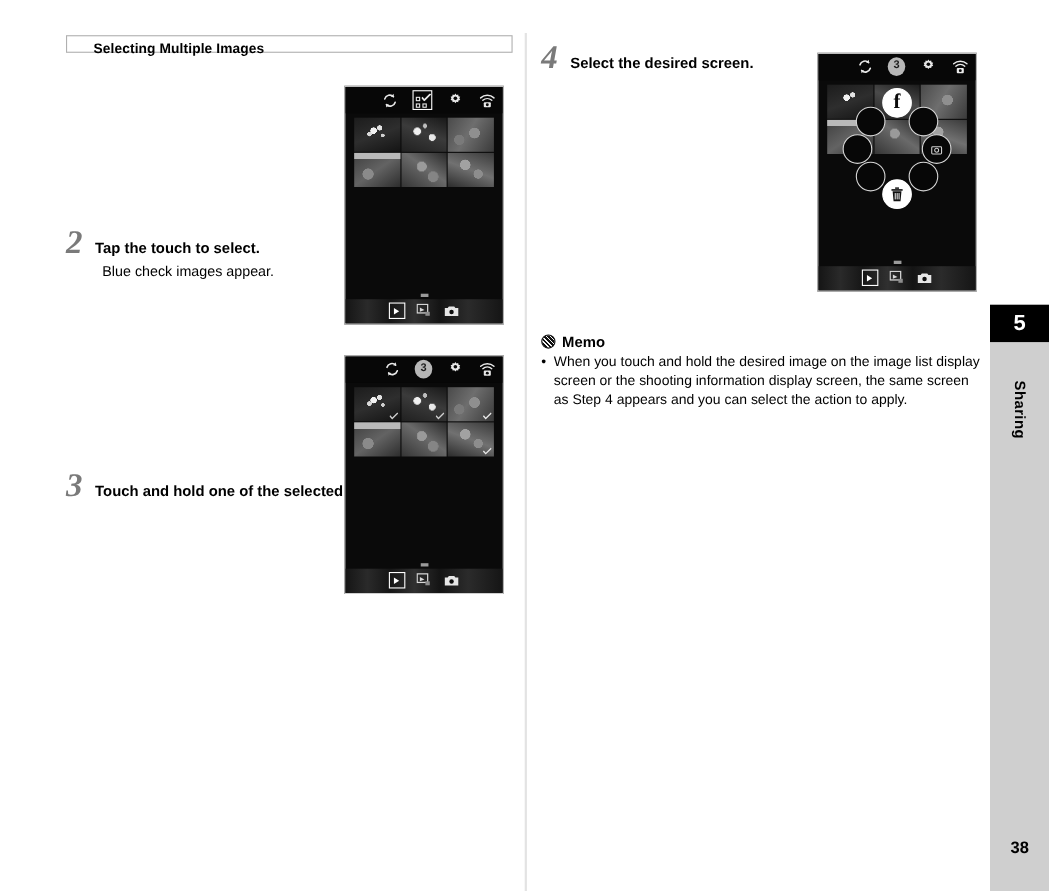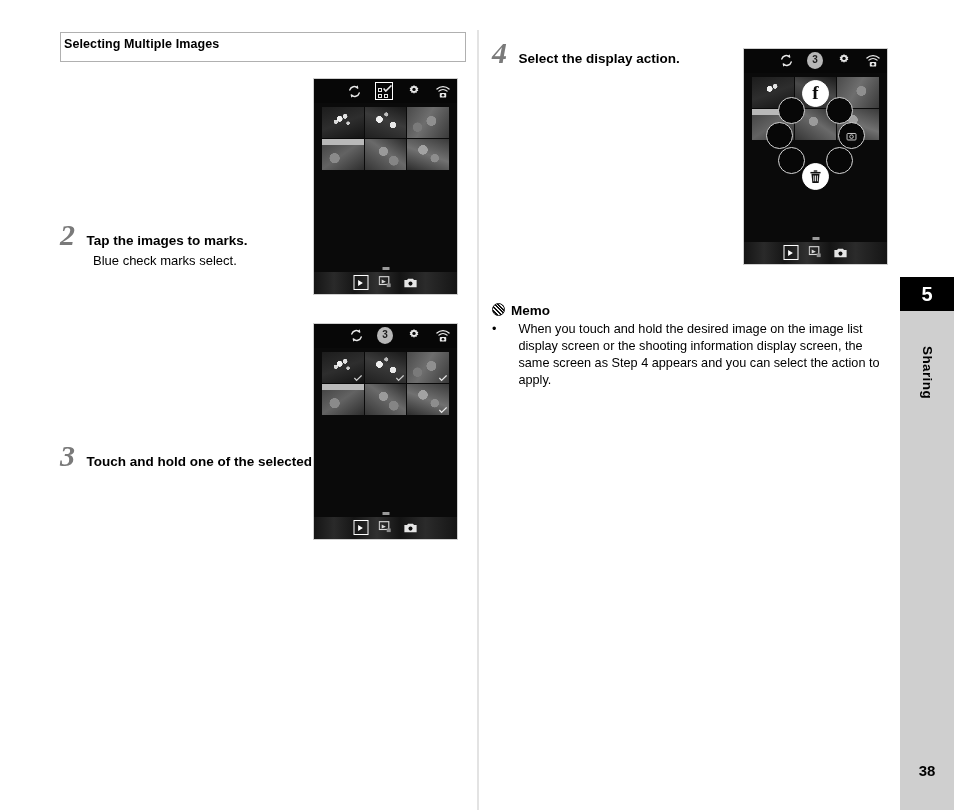--- a/index.html
+++ b/index.html
@@ -39,23 +39,23 @@
   }
   #right-col {
     position: absolute;
     left: 492px; top: 32px;
     width: 400px;
   }
 
   
   .section-header {
     border: 1px solid #b0b0b0;
-    height: 30px;
+    height: 16px;
     line-height: 22px;
-    padding-left: 3px;
+    padding-left: 24px;
     font-size: 12.5px;
     font-weight: bold;
     letter-spacing: .1px;
     box-sizing: border-box;
   }
 
   
   .step {
     position: relative;
   }
@@ -251,21 +251,21 @@
     font-weight: bold;
     font-size: 19px;
     color: #0b0b0b;
     line-height: 1;
     margin-top: -2px;
   }
 
   
   .memo-head {
     display: flex;
-    align-items: flex-start;
+    align-items: center;
     gap: 6px;
     margin-bottom: 3px;
   }
   .memo-icon {
     width: 13px; height: 13px;
     border-radius: 50%;
     background: repeating-linear-gradient(45deg,#111 0 1.4px,#f6f6f6 1.4px 2.6px);
     border: 1px solid #111;
     box-sizing: border-box;
   }
@@ -275,21 +275,21 @@
   }
   .memo-list {
     font-size: 12.7px;
     line-height: 1.33;
   }
   .memo-item {
     display: flex;
     gap: 7px;
   }
   .memo-bullet { flex: 0 0 auto; }
-  .memo-text { flex: 1 1 auto; margin-left: 15px; }
+  .memo-text { flex: 1 1 auto; }
 
   
   .side-strip {
     position: absolute;
     right: 0;
     top: 311px;
     width: 54px;
     height: 499px;
     background: #cfcfcf;
   }
@@ -338,36 +338,36 @@
 
   <div class="col-divider"></div>
 
   <div id="left-col">
 
     <div class="section-header">Selecting Multiple Images</div>
 
 
     <div class="step" style="margin-top:158px;">
       <span class="step-num">2</span>
-      <span class="step-title">Tap the images to marks.</span>
-      <div class="step-sub">Blue check marks select.</div>
+      <span class="step-title">Tap the touch to select.</span>
+      <div class="step-sub">Blue check images appear.</div>
     </div>
 
     <div class="step" style="margin-top:172px;">
       <span class="step-num">3</span>
       <span class="step-title">Touch and hold one of the selected images.</span>
     </div>
 
   </div>
 
   <div id="right-col">
 
     <div class="step" style="margin-top:6px;">
       <span class="step-num">4</span>
-      <span class="step-title">Select the display action.</span>
+      <span class="step-title">Select the desired screen.</span>
     </div>
 
     <div style="margin-top:235px;">
       <div class="memo-head">
         <span class="memo-icon"></span>
         <span class="memo-title">Memo</span>
       </div>
       <div class="memo-list">
         <div class="memo-item">
           <span class="memo-bullet">•</span>

